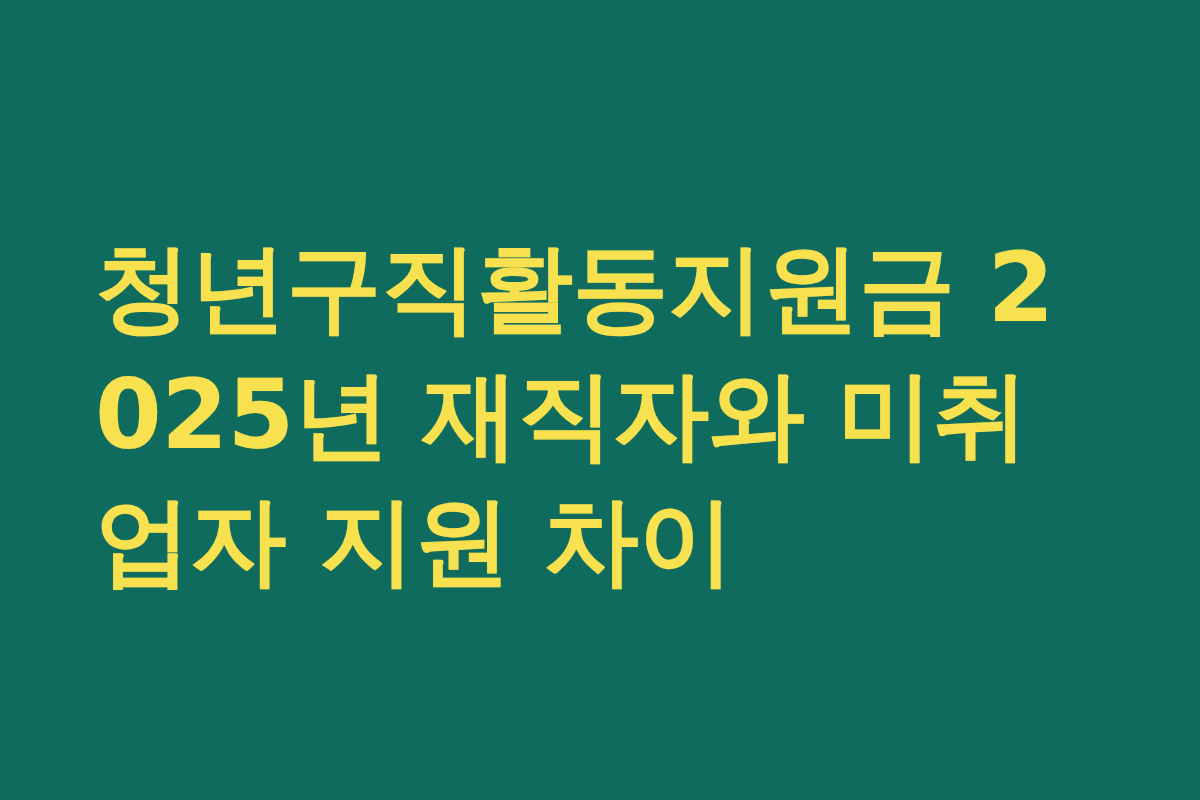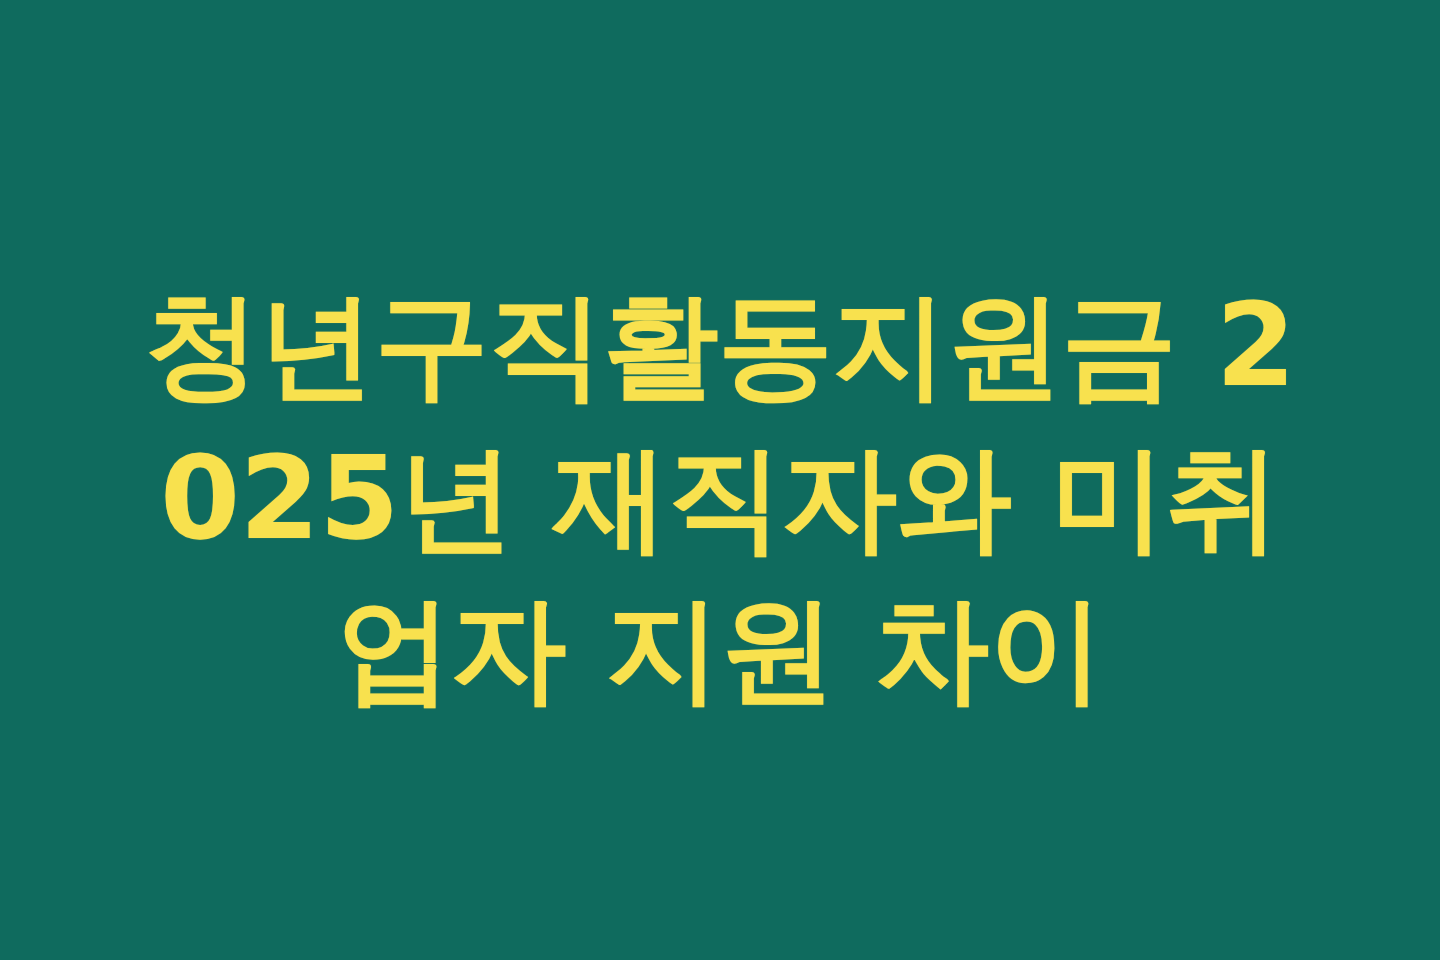--- a/index.html
+++ b/index.html
@@ -19,21 +19,21 @@
     height: 800px;
     box-sizing: border-box;
     display: flex;
     align-items: center;
     justify-content: center;
     background: #0f6b5e;
   }
 
   #title-block {
     width: 1010px;
-    text-align: center;
+    text-align: left;
     padding: 0 0 18px 0;
     margin-top: 48px;
   }
 
   #title-text {
     display: block;
     color: #f8e14e;
     font-family: "DejaVu Sans", "Liberation Sans", sans-serif;
     font-size: 96px;
     font-weight: 700;

